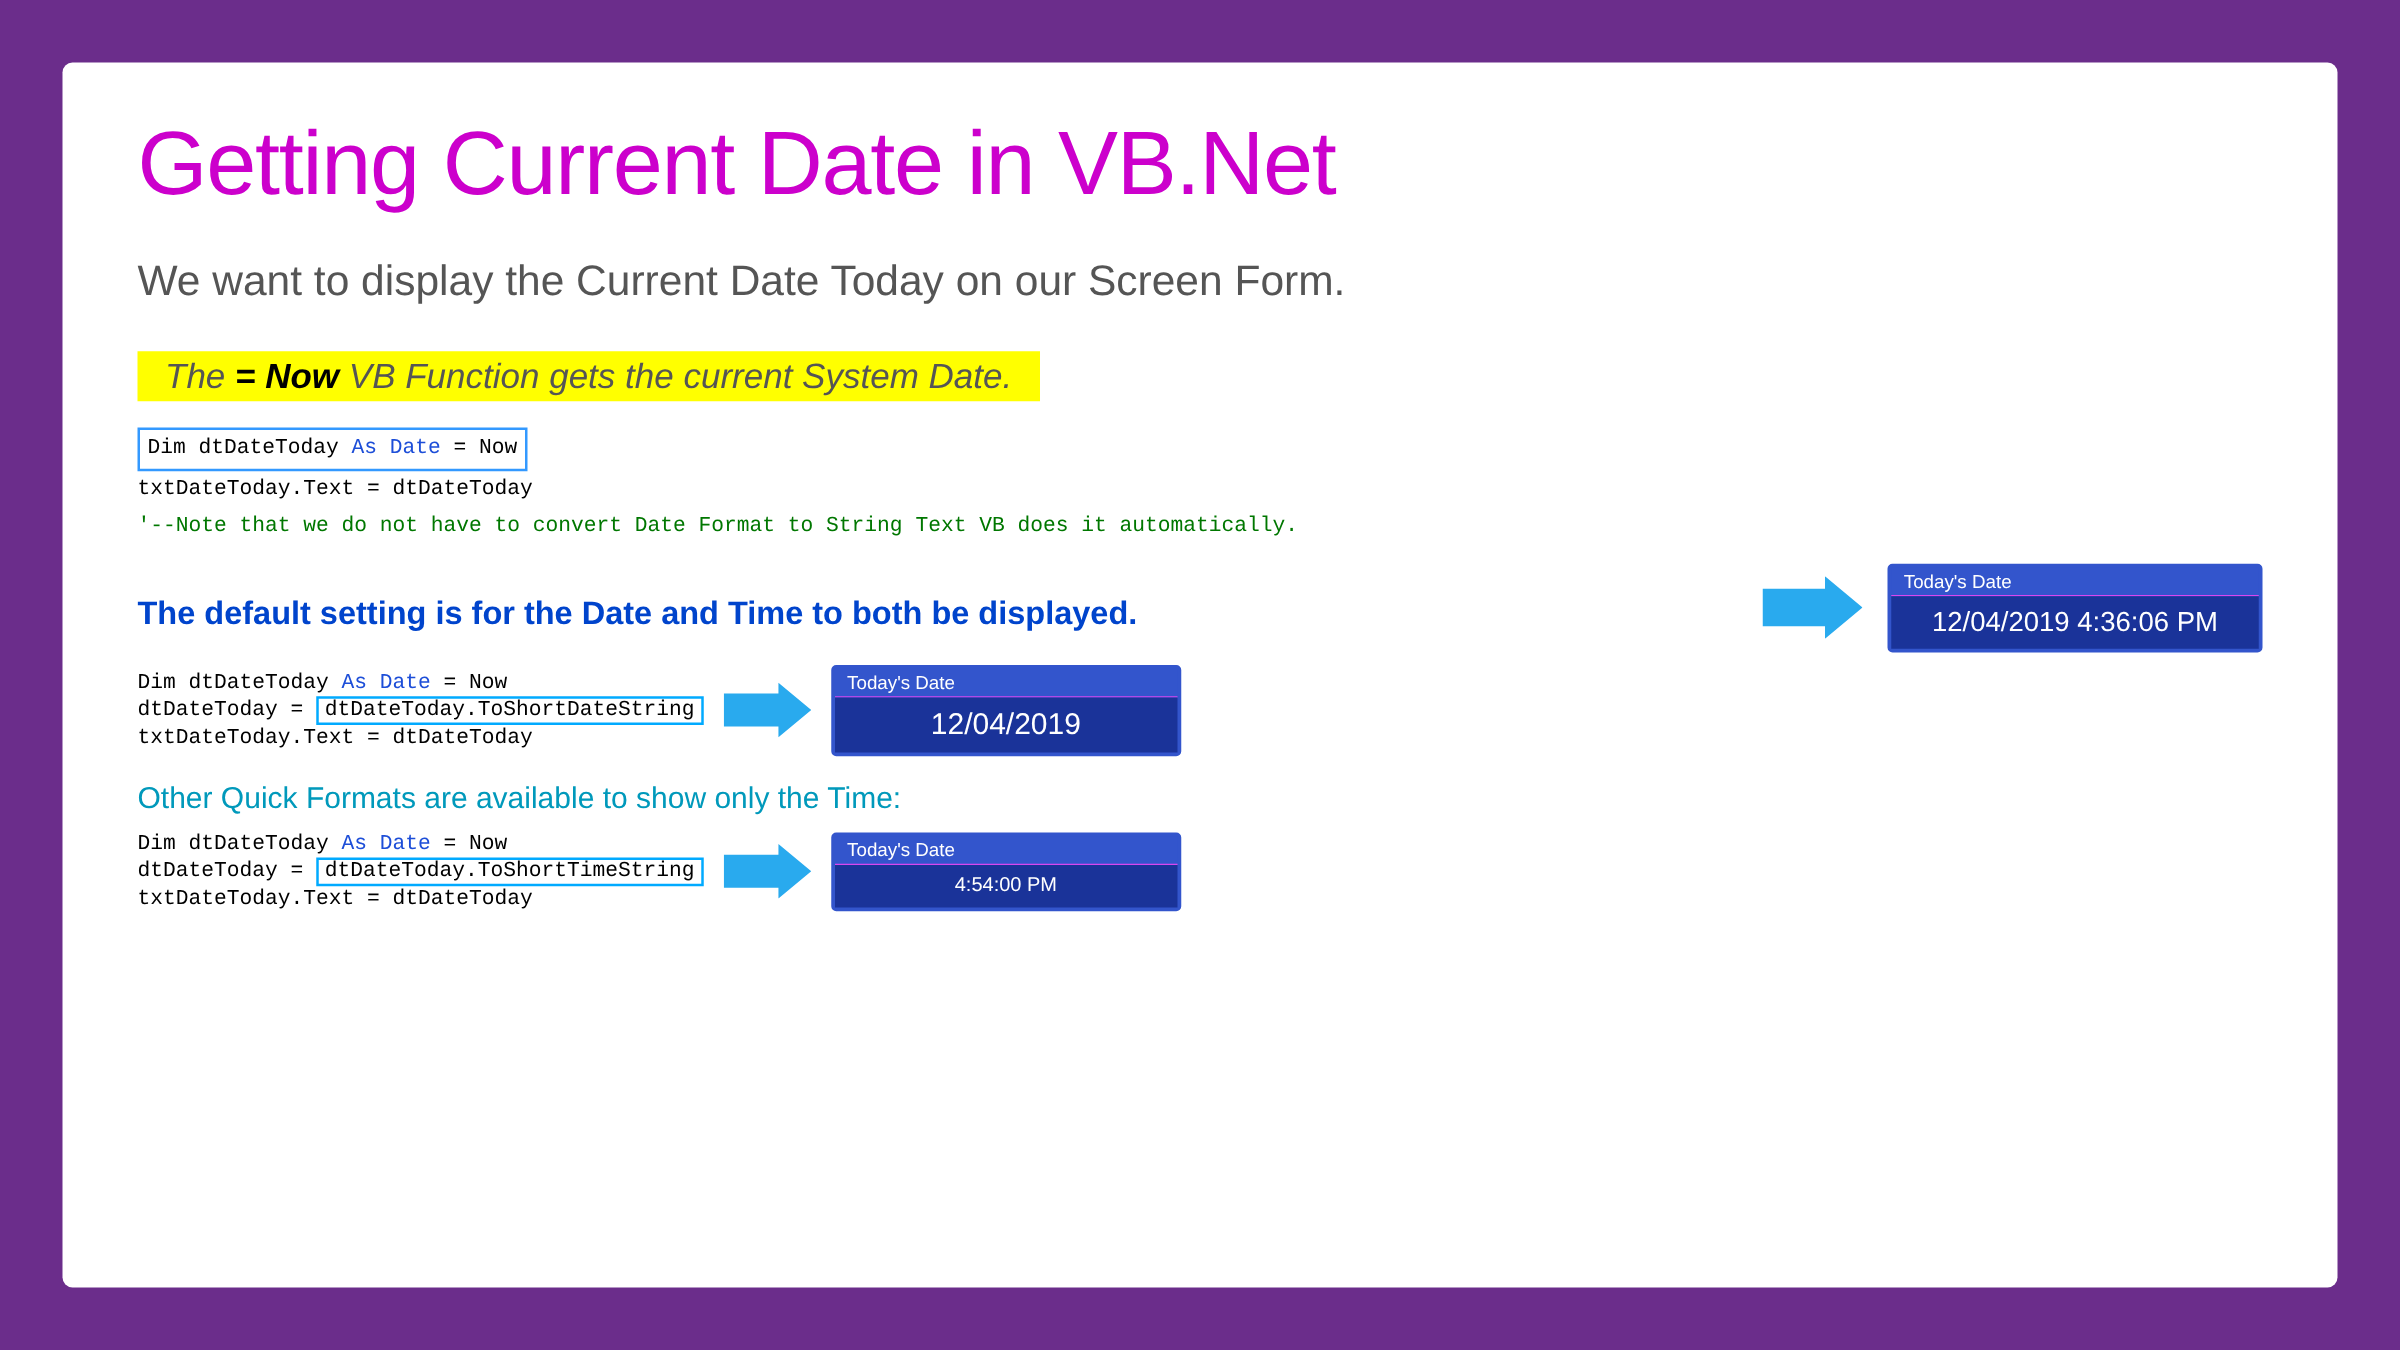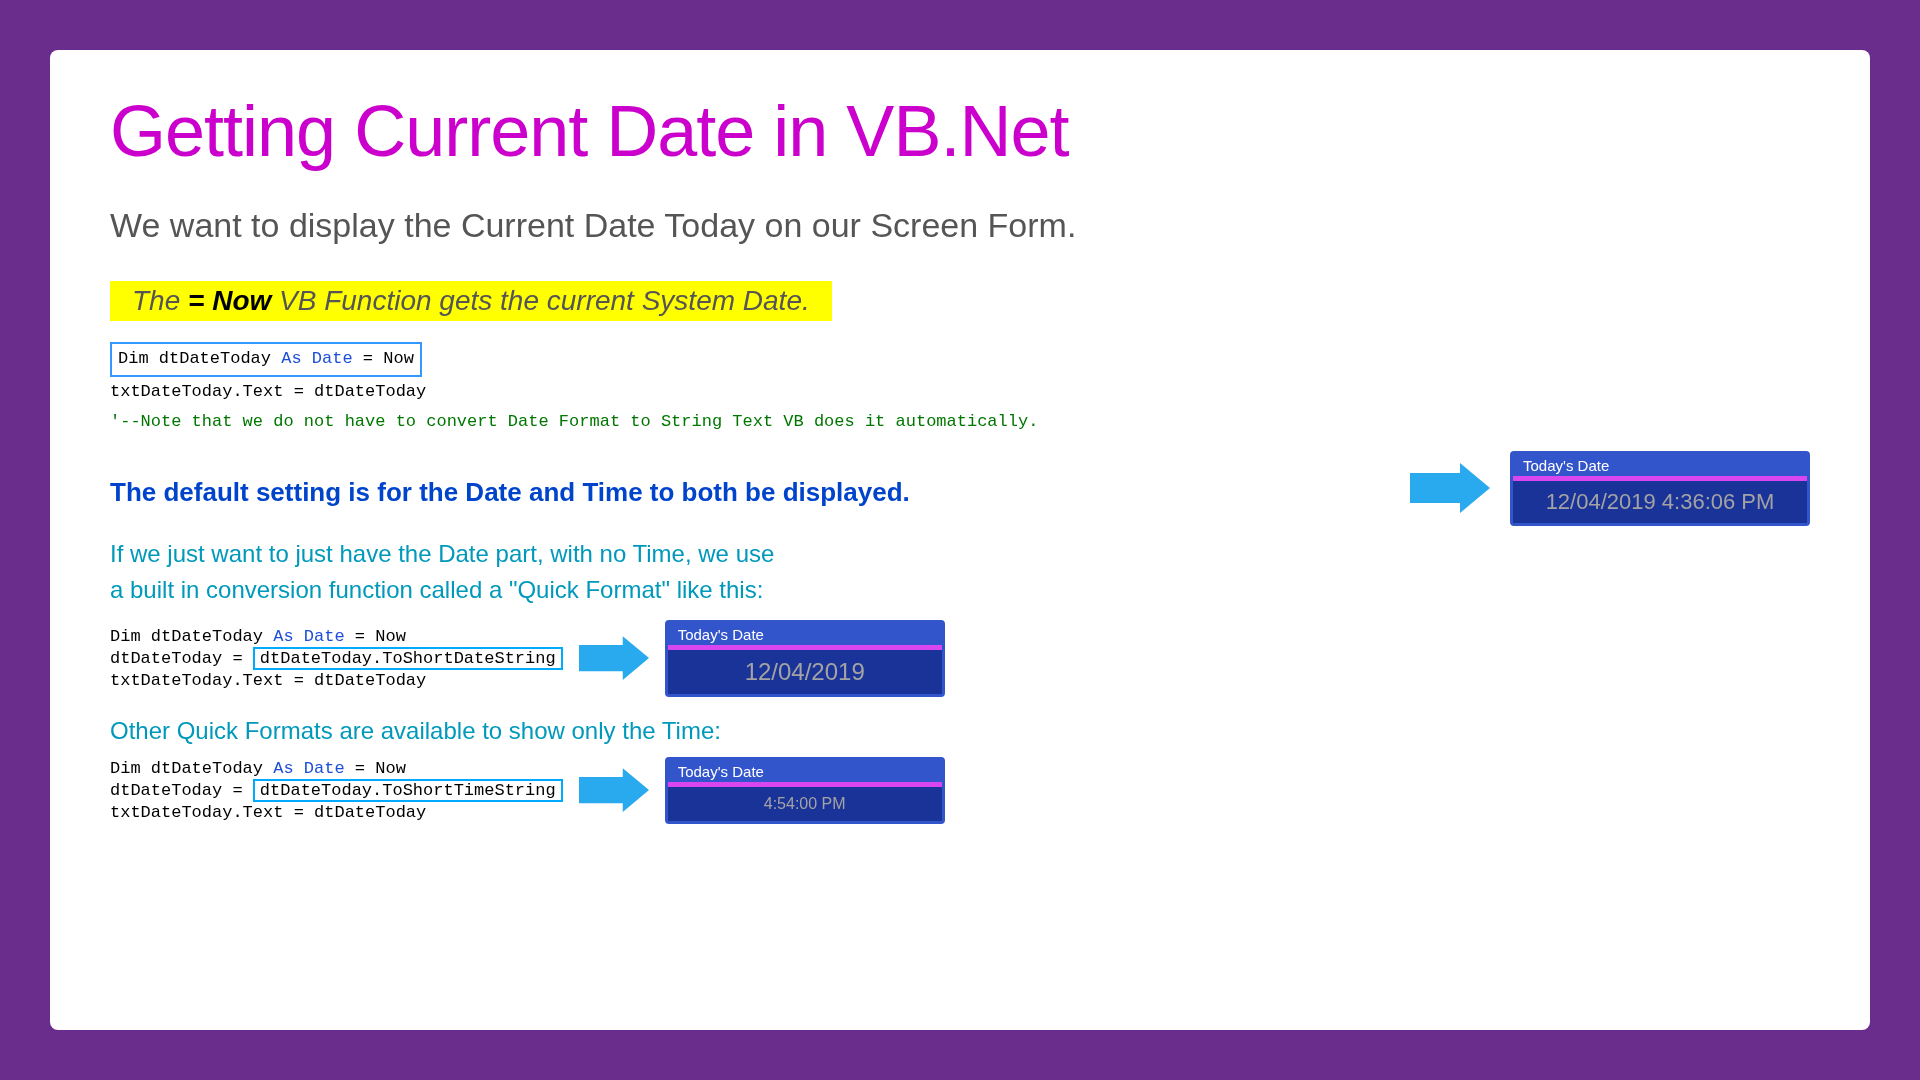--- a/index.html
+++ b/index.html
@@ -106,26 +106,26 @@
       border: 3px solid #3355cc;
       background: #3355cc;
       border-radius: 4px;
       padding: 0;
       min-width: 320px;
     }
     .date-display-label {
       color: #fff;
       font-size: 15px;
       padding: 3px 10px 2px 10px;
-      border-bottom: 5px solid #d946ef;
+      border-bottom: 1px solid #d946ef;
       font-family: Arial, sans-serif;
     }
     .date-display-value {
       background: #1a3399;
-      color: #a3a3a3;
+      color: #ffffff;
       font-size: 22px;
       padding: 8px 6px;
       text-align: center;
       font-family: Arial, sans-serif;
     }
 
     .code-inline-box {
       display: inline-block;
       border: 2px solid #00aaff;
       background: #fff;
@@ -180,24 +180,20 @@
     </svg>
 
     <div class="date-display-large" style="min-width:300px;">
       <div class="date-display-label">Today's Date</div>
       <div class="date-display-value">12/04/2019 4:36:06 PM</div>
     </div>
   </div>
 
   
   <div style="margin-top:10px;">
-    <p class="section-text-cyan">
-      <span>If we just want to just have the Date part, with no Time, we use</span><br>
-      <span>a built in conversion function called a "Quick Format" like this:</span>
-    </p>
     <div class="row-flex" style="align-items:center; gap:16px;">
       <div>
         <div class="code-line">
           <span class="code-normal">Dim dtDateToday </span><span class="code-keyword">As Date</span><span class="code-normal"> = Now</span>
         </div>
         <div class="code-line">
           <span class="code-normal">dtDateToday = </span><span class="code-inline-box">dtDateToday.ToShortDateString</span>
         </div>
         <div class="code-line">txtDateToday.Text = dtDateToday</div>
       </div>

